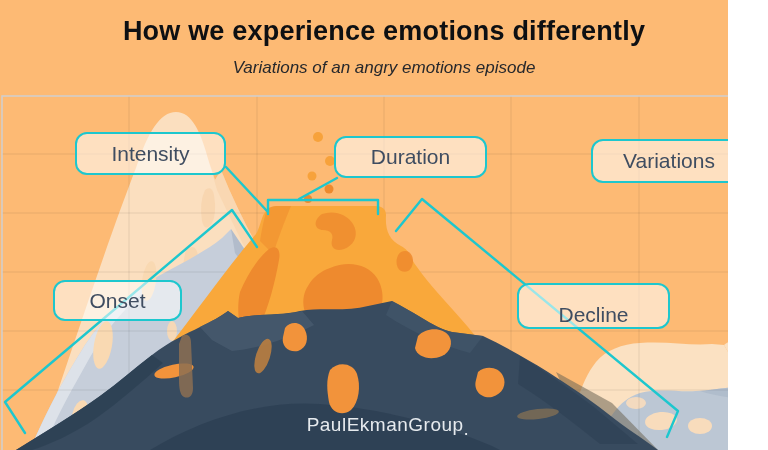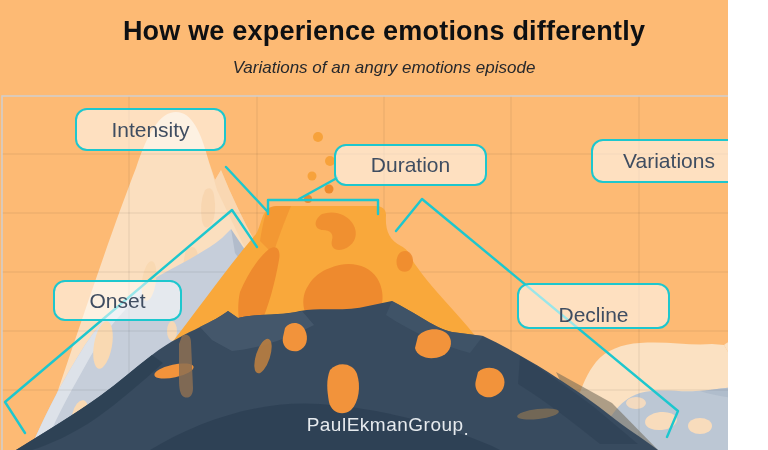--- a/index.html
+++ b/index.html
@@ -15,22 +15,22 @@
     position:absolute;top:58px;left:0;width:768px;text-align:center;
     font-size:17px;font-style:italic;color:#26282c;
   }
   .scene{position:absolute;left:0;top:0;width:768px;height:450px;}
   .tag{
     position:absolute;display:flex;align-items:center;justify-content:center;
     border:2px solid #1dc7ce;border-radius:12px;background:rgba(255,255,255,.55);
     color:#3f4d61;font-size:21px;box-sizing:border-box;
   }
   .tag span{white-space:nowrap;}
-  #tag-intensity{left:75px;top:108px;width:151px;height:43px;}
-  #tag-duration{left:334px;top:144px;width:153px;height:42px;}
+  #tag-intensity{left:75px;top:132px;width:151px;height:43px;}
+  #tag-duration{left:334px;top:136px;width:153px;height:42px;}
   #tag-frequency{left:591px;top:139px;width:156px;height:44px;}
   #tag-onset{left:53px;top:259px;width:129px;height:41px;margin-top:21px;}
   #tag-decline{left:517px;top:283px;width:153px;height:46px;align-items:flex-end;}
 </style>
 </head>
 <body>
 
 <div class="stage">
 
   <div class="title">How we experience emotions differently</div>

